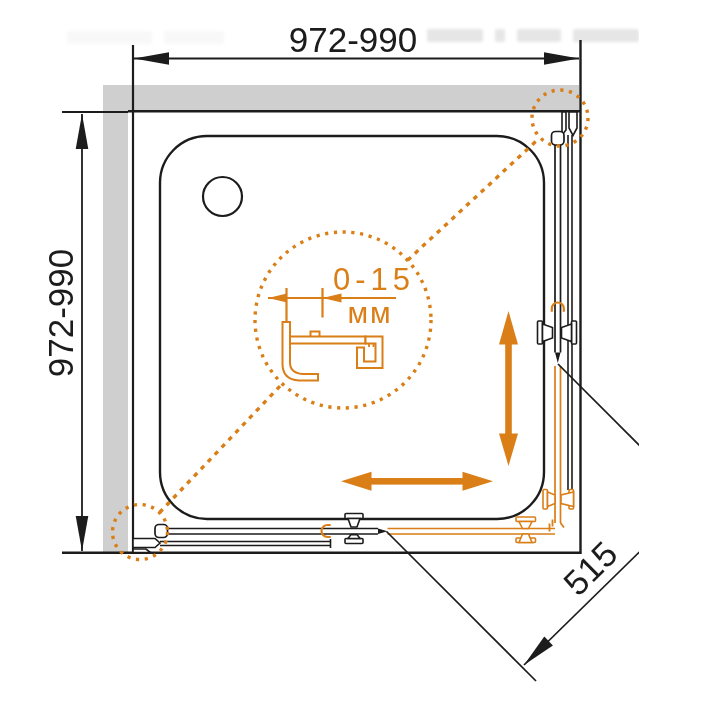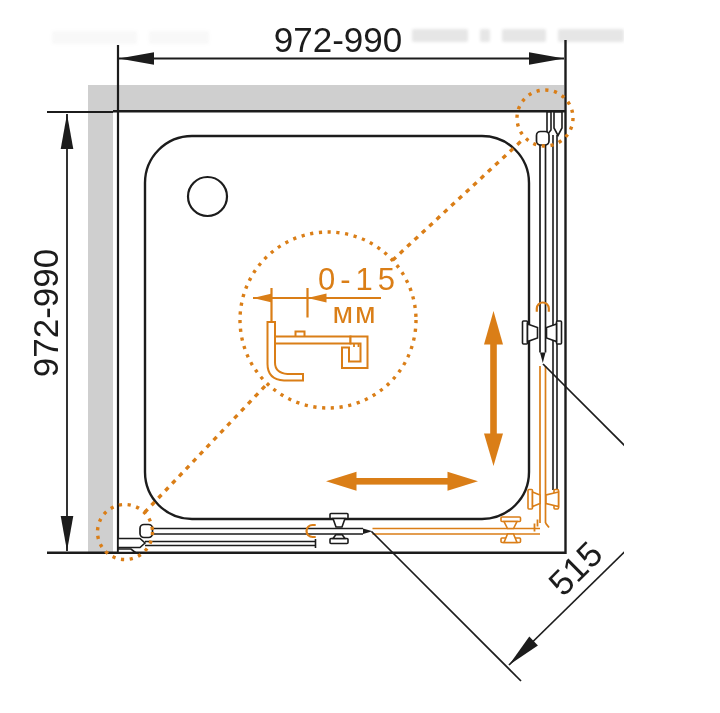--- a/index.html
+++ b/index.html
@@ -1,20 +1,20 @@
 <!DOCTYPE html>
 <html style="--c-accent: #DA7E17; --c-wall: #CFCFCF; --c-line: #1C1C1C; --c-bg: #FFFFFF; --c-watermark: #E0E0E0;"><head>
 <meta charset="utf-8">
 <style>
   :root{
     --c-accent:#DA7E17; --c-wall:#CFCFCF; --c-line:#1C1C1C; --c-bg:#FFFFFF; --c-watermark:#E0E0E0;
   }
   html,body{margin:0;padding:0;background:#fff;}
   .stage{position:relative;width:624px;height:713px;background:var(--c-bg);overflow:hidden;
-         font-family:"Liberation Sans",sans-serif;}
+         font-family:"Liberation Sans",sans-serif;margin-left:15px;}
   .stage svg{position:absolute;left:0;top:0;}
   text{font-family:"Liberation Sans",sans-serif;fill:var(--c-line);}
   .t-accent{fill:var(--c-accent);}
   .wall{fill:var(--c-wall);stroke:none;}
   .ln{stroke:var(--c-line);fill:none;}
   .lnw{stroke:var(--c-line);fill:#fff;}
   .lnf{fill:var(--c-line);stroke:none;}
   .or{stroke:var(--c-accent);fill:none;}
   .orw{stroke:var(--c-accent);fill:#fff;}
   .orf{fill:var(--c-accent);stroke:none;}

